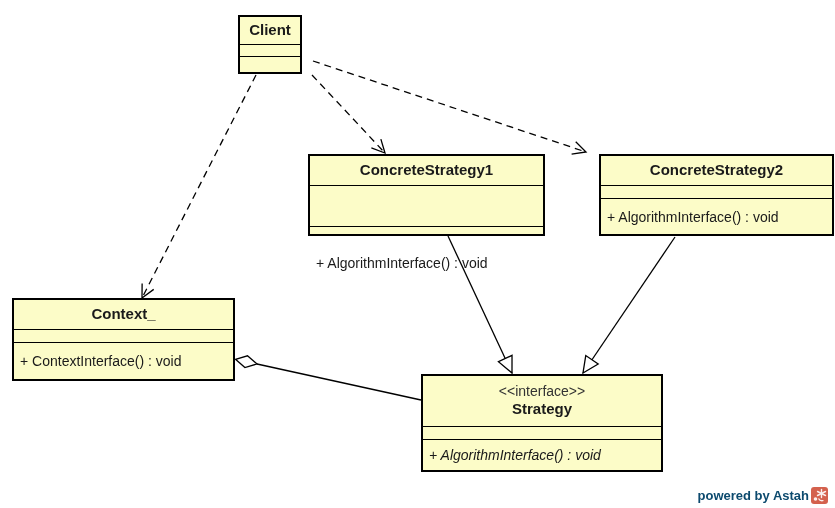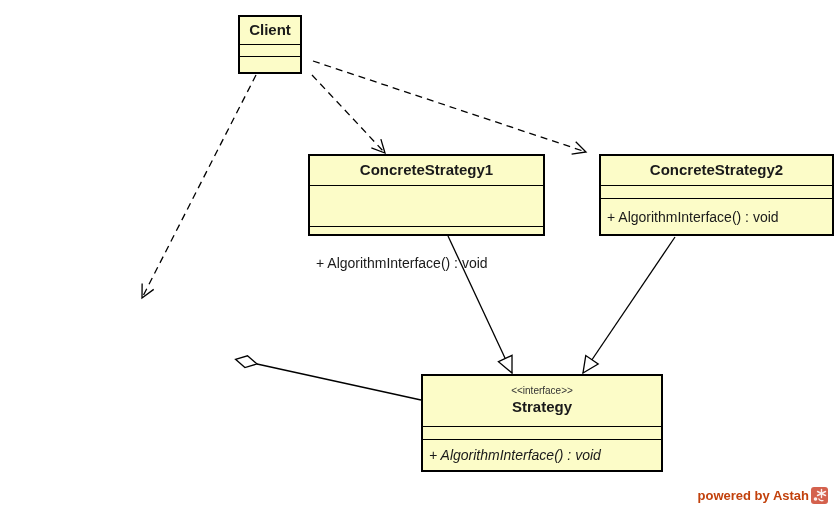--- a/index.html
+++ b/index.html
@@ -31,21 +31,21 @@
     align-items: center;
     justify-content: center;
     font-weight: bold;
     font-size: 15px;
     border-bottom: 1px solid #000000;
     line-height: 1.25;
     flex: none;
   }
   .uml-stereotype {
     font-weight: normal;
-    font-size: 10px;
+    font-size: 14px;
     color: #333333;
   }
   .uml-attrs {
     border-bottom: 1px solid #000000;
     flex: none;
   }
   .uml-ops {
     display: flex;
     align-items: center;
     padding-left: 6px;
@@ -58,21 +58,21 @@
     position: absolute;
     right: 7px;
     bottom: 4px;
     display: flex;
     align-items: center;
     gap: 2px;
   }
   .watermark-text {
     font-size: 13px;
     font-weight: bold;
-    color: #c2410c;
+    color: #0c4a6e;
     line-height: 17px;
   }
   .watermark-logo {
     width: 17px;
     height: 17px;
     border-radius: 3px;
     background: #D4614D;
     position: relative;
     flex: none;
   }
@@ -122,20 +122,29 @@
   <div class="uml-class" style="left:587px; top:154px; width:235px; height:82px;margin-left:12px;">
     <div class="uml-title" style="height:29px;">
       <span>ConcreteStrategy2</span>
     </div>
     <div class="uml-attrs" style="height:12px;"></div>
     <div class="uml-ops">
       <span>+ AlgorithmInterface() : void</span>
     </div>
   </div>
 
+  <div class="uml-class" style="left:12px; top:298px; width:223px; height:83px;">
+    <div class="uml-title" style="height:29px;">
+      <span>Context_</span>
+    </div>
+    <div class="uml-attrs" style="height:12px;"></div>
+    <div class="uml-ops">
+      <span>+ ContextInterface() : void</span>
+    </div>
+  </div>
 
   <div class="uml-class" style="left:421px; top:374px; width:242px; height:98px;">
     <div class="uml-title" style="height:50px;">
       <span class="uml-stereotype">&lt;&lt;interface&gt;&gt;</span>
       <span>Strategy</span>
     </div>
     <div class="uml-attrs" style="height:12px;"></div>
     <div class="uml-ops italic">
       <span>+ AlgorithmInterface() : void</span>
     </div>

